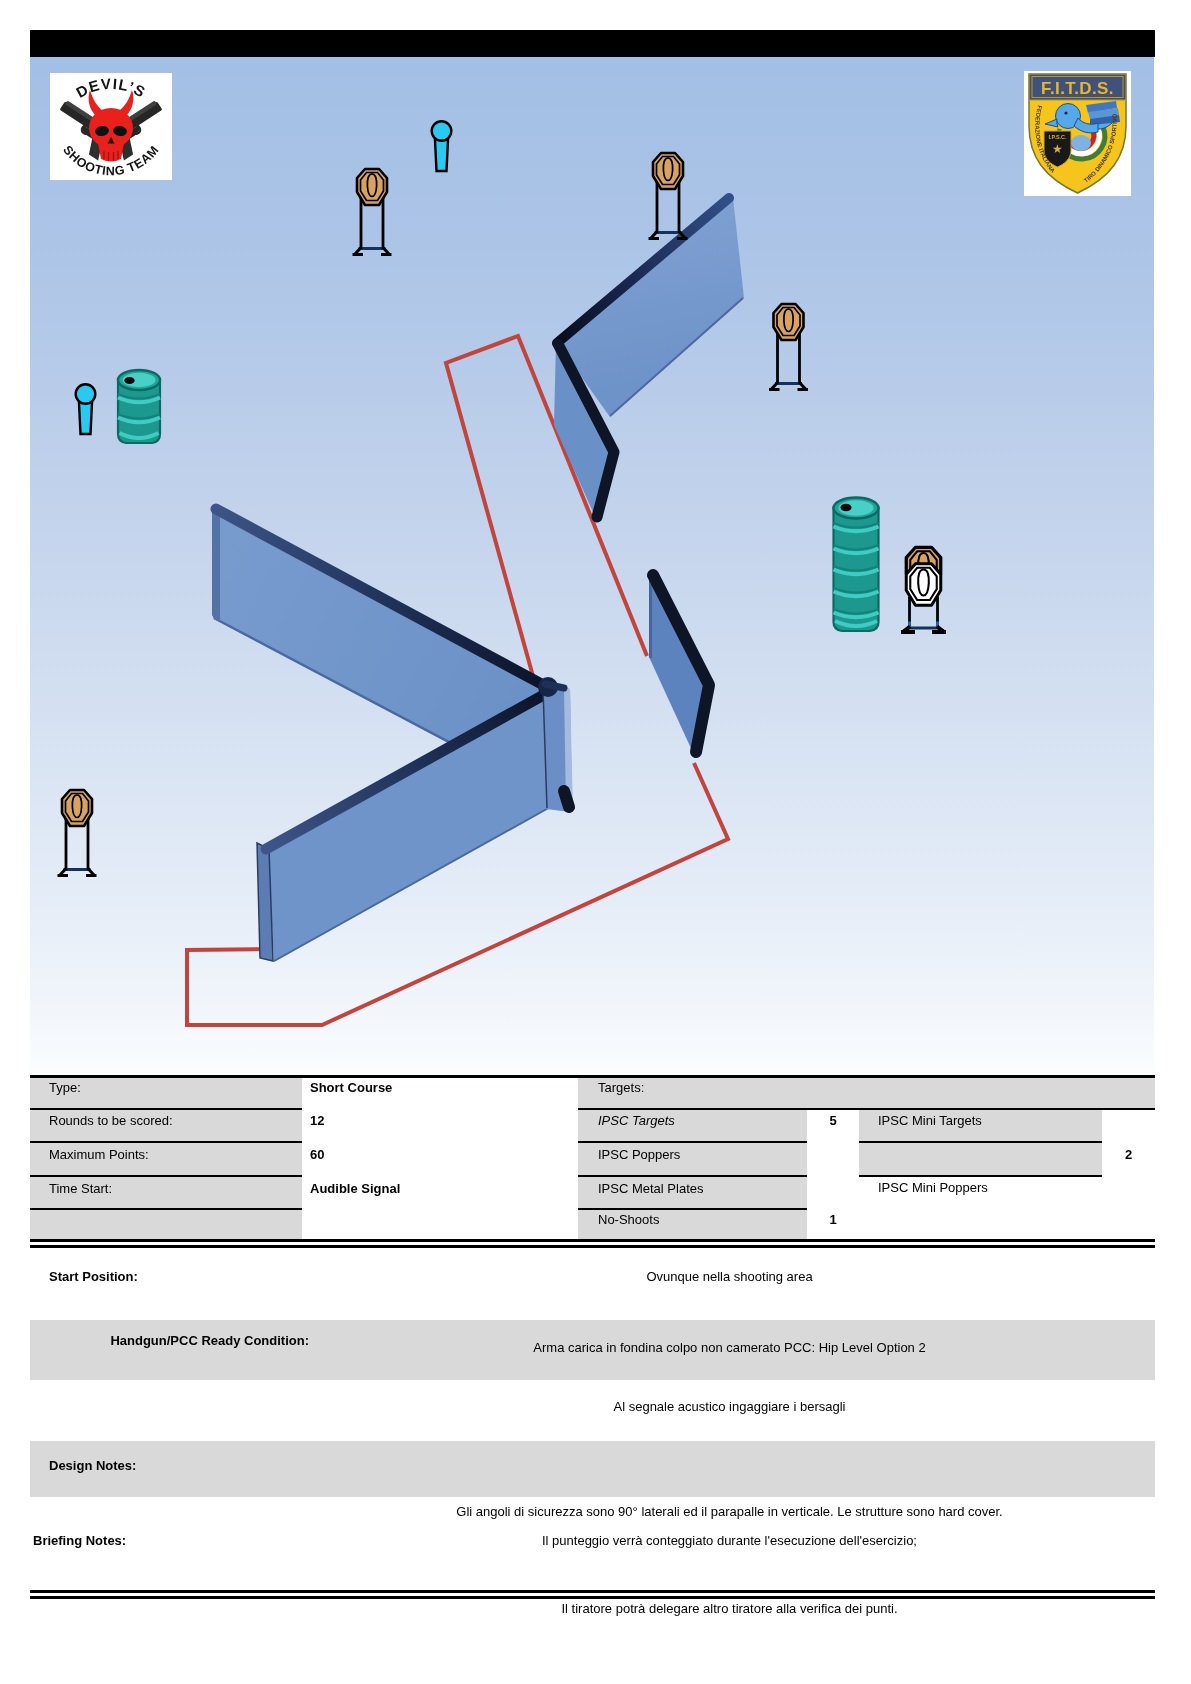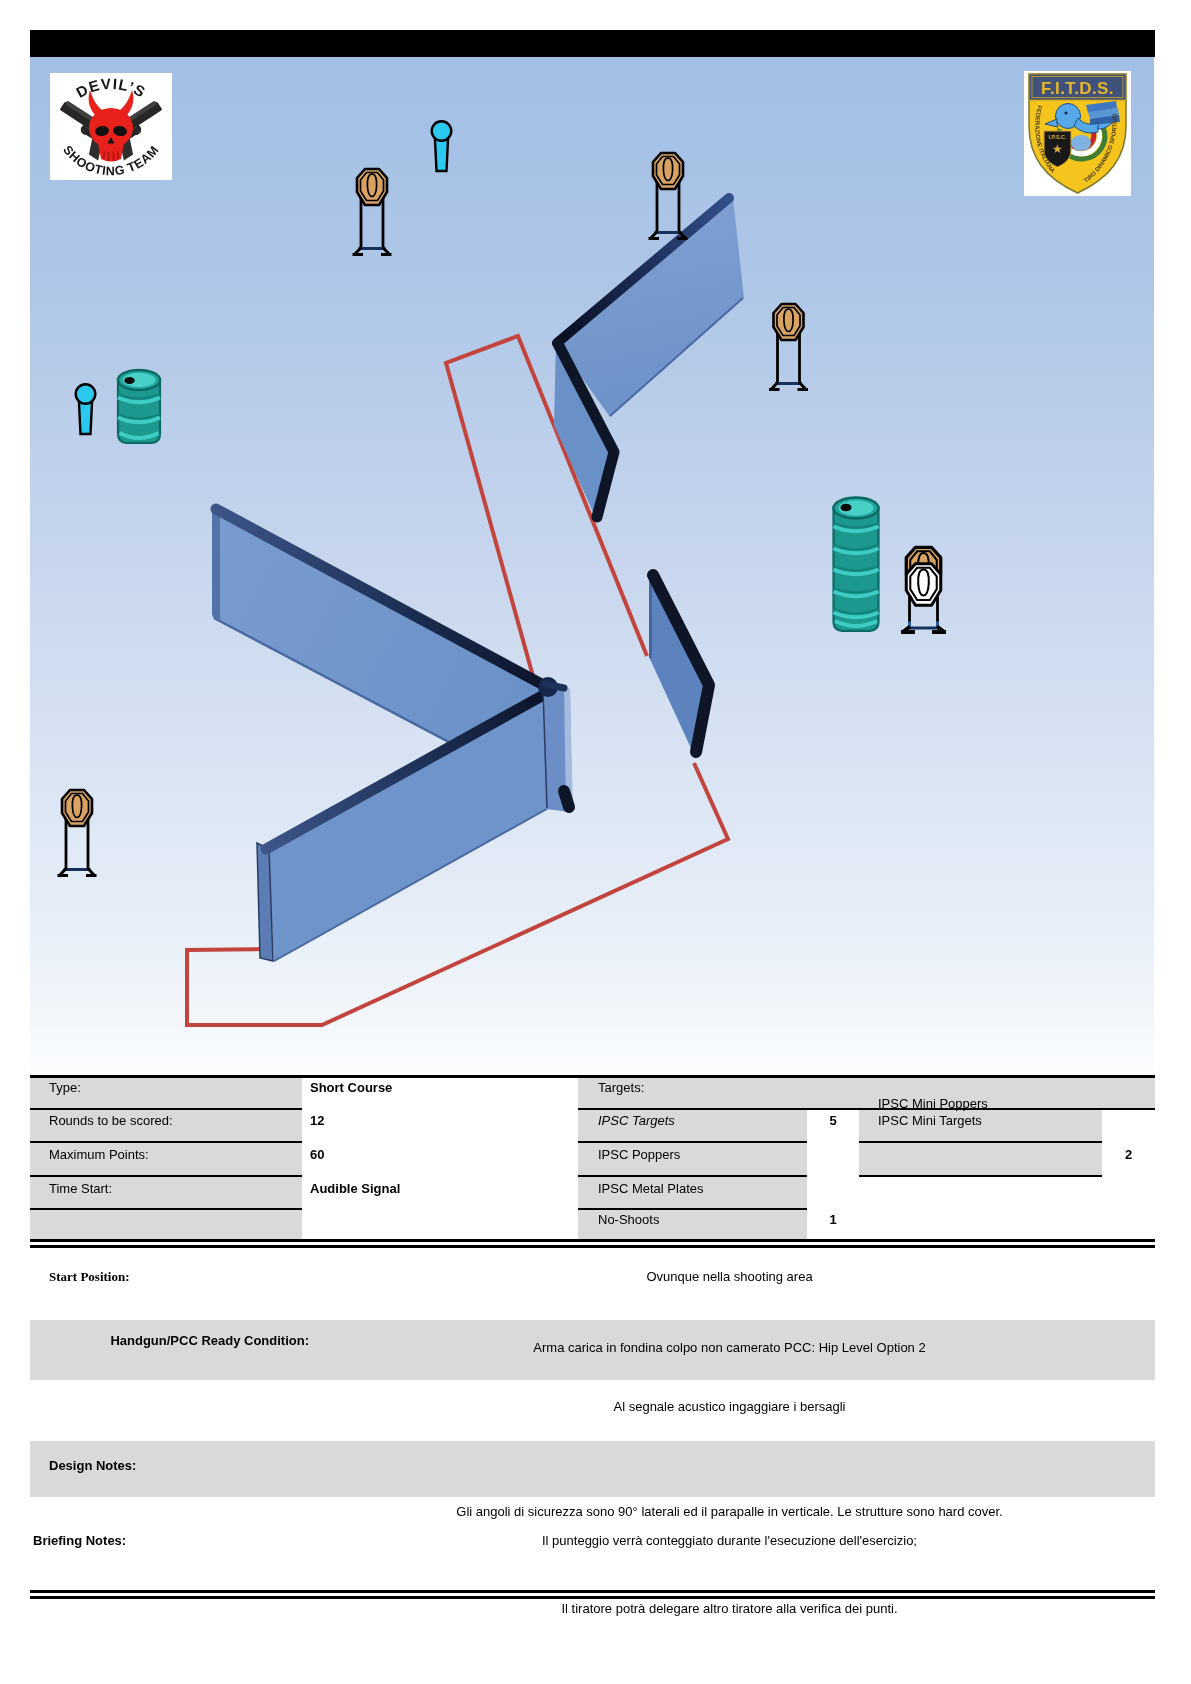--- a/index.html
+++ b/index.html
@@ -289,31 +289,31 @@
 
   <div class="abs lbl" style="left:49px;top:1113px;">Rounds to be scored:</div>
   <div class="abs lbl bold" style="left:310px;top:1113px;">12</div>
   <div class="abs lbl" style="left:598px;top:1113px;font-style:italic;">IPSC Targets</div>
   <div class="abs lbl bold ctr" style="left:807px;top:1113px;width:52px;">5</div>
   <div class="abs lbl" style="left:878px;top:1113px;">IPSC Mini Targets</div>
 
   <div class="abs lbl" style="left:49px;top:1147px;">Maximum Points:</div>
   <div class="abs lbl bold" style="left:310px;top:1147px;">60</div>
   <div class="abs lbl" style="left:598px;top:1147px;text-align:right;">IPSC Poppers</div>
-  <div class="abs lbl" style="left:878px;top:1096px;">IPSC Mini Poppers</div>
+  <div class="abs lbl" style="left:878px;top:1180px;">IPSC Mini Poppers</div>
   <div class="abs lbl bold ctr" style="left:1102px;top:1147px;width:53px;">2</div>
 
   <div class="abs lbl" style="left:49px;top:1181px;">Time Start:</div>
   <div class="abs lbl bold" style="left:310px;top:1181px;">Audible Signal</div>
   <div class="abs lbl" style="left:598px;top:1181px;">IPSC Metal Plates</div>
 
   <div class="abs lbl" style="left:598px;top:1212px;">No-Shoots</div>
   <div class="abs lbl bold ctr" style="left:807px;top:1212px;width:52px;">1</div>
 
-  <div class="abs lbl bold" style="left:49px;top:1269px;font-family:Liberation Serif, serif;">Start Position:</div>
+  <div class="abs lbl bold" style="left:49px;top:1269px;">Start Position:</div>
   <div class="abs lbl ctr" style="left:304px;top:1269px;width:851px;">Ovunque nella shooting area</div>
 
   <div class="abs gray" style="left:30px;top:1320px;width:1125px;height:60px;"></div>
   <div class="abs lbl bold" style="left:49px;top:1329px;width:260px;line-height:24px;">Handgun/PCC Ready Condition:</div>
   <div class="abs lbl ctr" style="left:304px;top:1340px;width:851px;">Arma carica in fondina colpo non camerato PCC: Hip Level Option 2</div>
 
   <div class="abs lbl bold" style="left:49px;top:1444px;">Procedure:</div>
   <div class="abs lbl ctr" style="left:304px;top:1399px;width:851px;">Al segnale acustico ingaggiare i bersagli</div>
 
   <div class="abs gray" style="left:30px;top:1441px;width:1125px;height:56px;"></div>

